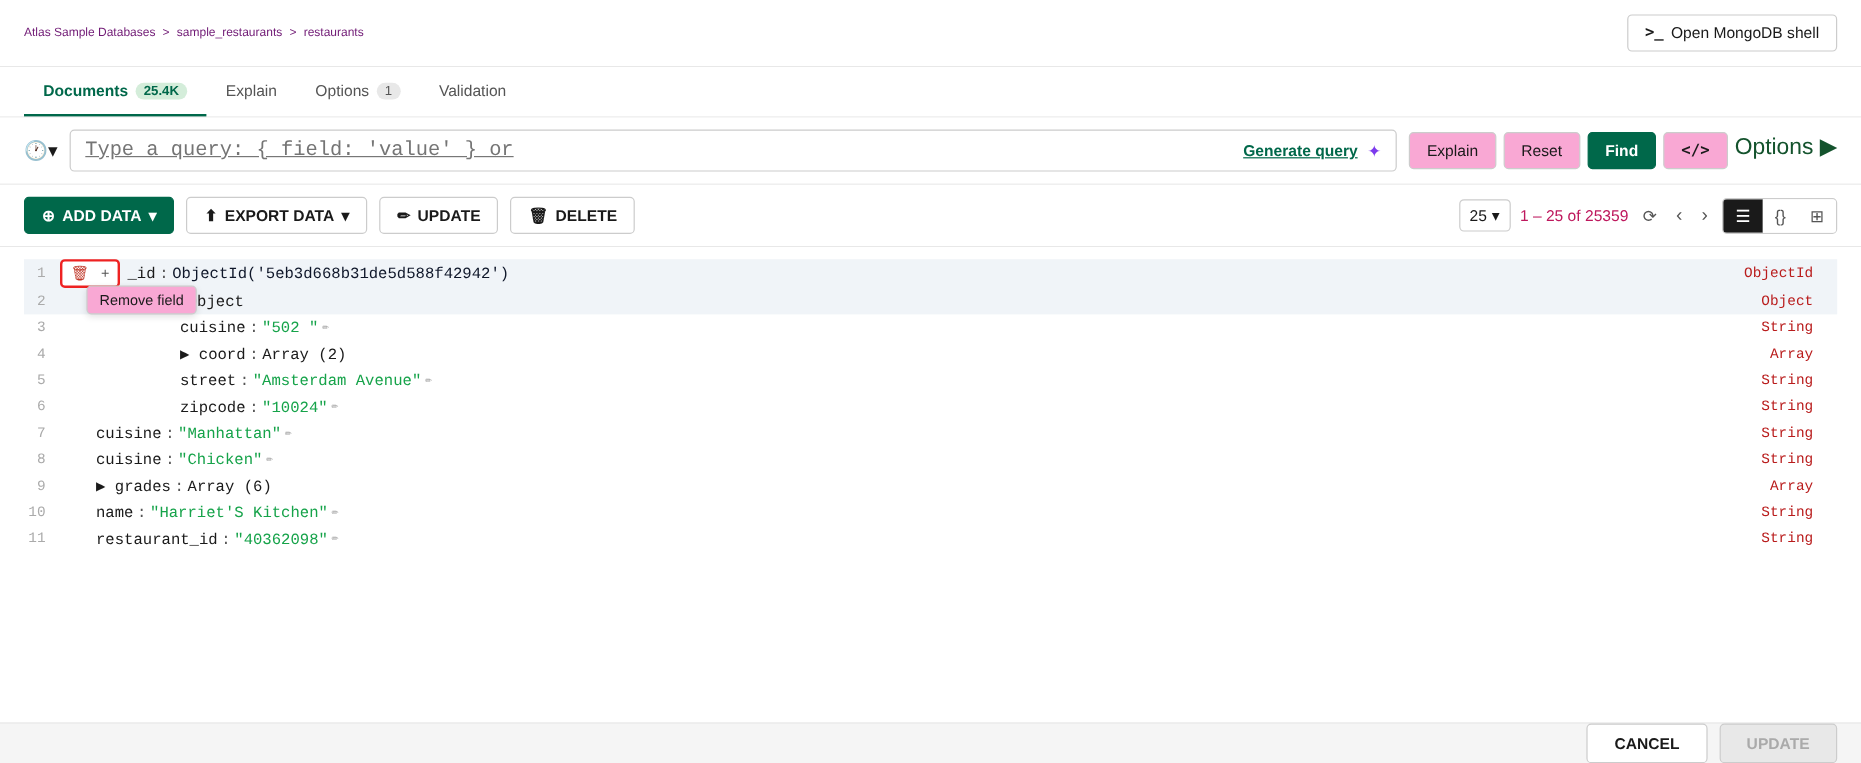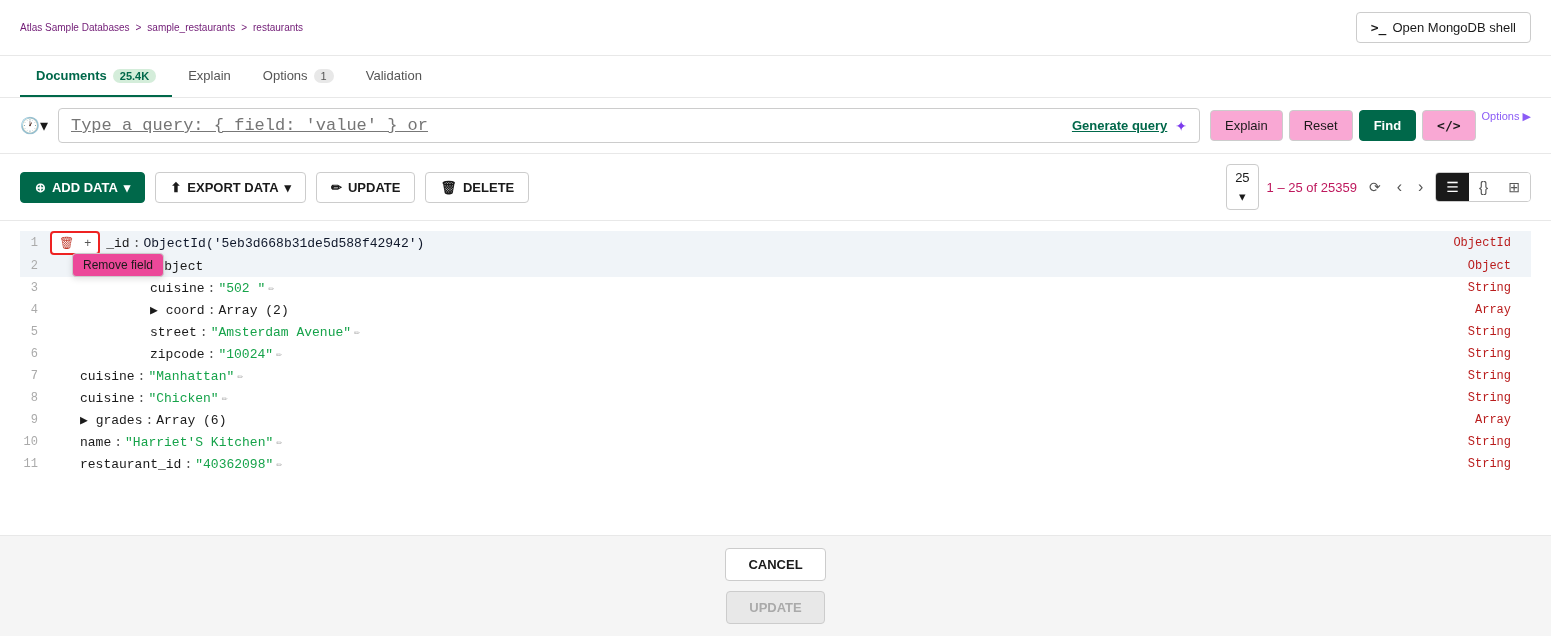--- a/index.html
+++ b/index.html
@@ -52,40 +52,40 @@
     }
     .generate-query { color: #00684a; text-decoration: underline; cursor: pointer; font-weight: 600; font-size: 13px; white-space: nowrap; }
     .ai-icon { color: #7c3aed; font-size: 14px; }
     .query-actions { display: flex; gap: 6px; }
     .q-btn {
       border: 1px solid #ccc; background: #f9a8d4; padding: 7px 14px;
       border-radius: 4px; cursor: pointer; font-size: 13px; color: #1a1a1a;
     }
     .q-btn.find-btn { background: #00684a; color: #fff; border-color: #00684a; font-weight: 600; }
     .q-btn.code-btn { font-family: monospace; font-weight: bold; }
-    .options-btn { color: #8b5cf6; cursor: pointer; font-size: 11px; white-space: nowrap; }
+    .options-btn { color: #14532d; cursor: pointer; font-size: 19px; white-space: nowrap; }
 
     
     .action-bar {
       display: flex; align-items: center; padding: 10px 20px; gap: 10px;
       background: #fff; border-bottom: 1px solid #e8e8e8;
     }
     .action-btn {
       display: flex; align-items: center; gap: 6px;
       border: 1px solid #ccc; background: #fff; padding: 7px 14px;
       border-radius: 4px; cursor: pointer; font-size: 13px; font-weight: 600;
       color: #1a1a1a;
     }
     .action-btn.green { background: #00684a; color: #fff; border-color: #00684a; }
 
     .spacer { flex: 1; }
     .pagination-controls { display: flex; align-items: center; gap: 8px; }
     .per-page-select {
       border: 1px solid #ccc; background: #fff; padding: 5px 8px;
-      border-radius: 4px; cursor: pointer; font-size: 13px; display: flex; align-items: center; gap: 4px; flex-direction: column;
+      border-radius: 4px; cursor: pointer; font-size: 13px; display: flex; align-items: center; gap: 4px;
     }
     .page-info { font-size: 13px; color: #be185d; white-space: nowrap; }
     .nav-btn {
       border: none; background: none; cursor: pointer; font-size: 16px; color: #555; padding: 4px;
     }
     .refresh-btn { border: none; background: none; cursor: pointer; font-size: 14px; color: #555; padding: 4px; }
     .view-btns { display: flex; border: 1px solid #ccc; border-radius: 4px; overflow: hidden; }
     .view-btn { border: none; background: #fff; padding: 6px 10px; cursor: pointer; font-size: 14px; color: #555; }
     .view-btn.active { background: #1a1a1a; color: #fff; }
 
@@ -105,44 +105,43 @@
       border: 2px solid #e22; border-radius: 4px; padding: 1px 3px;
       margin-right: 6px; background: #fff;
     }
     .row-action-btn {
       border: none; background: none; cursor: pointer; padding: 2px 4px;
       font-size: 12px; color: #555; display: flex; align-items: center;
     }
     .row-action-btn.delete { color: #c0392b; }
 
     .tooltip {
-      position: absolute; left: 20px; top: 100%; background: #ec4899;
+      position: absolute; left: 20px; top: 100%; background: #f9a8d4;
       border: 1px solid #ccc; border-radius: 4px; padding: 4px 10px;
       font-size: 12px; color: #1a1a1a; z-index: 10; white-space: nowrap;
       box-shadow: 0 2px 6px rgba(0,0,0,0.12); font-family: sans-serif;
     }
 
     .expand-btn { background: none; border: none; cursor: pointer; color: #555; font-size: 12px; margin-right: 2px; }
     .field-name { color: #1a1a1a; font-weight: 500; }
     .field-sep { color: #555; margin: 0 3px; }
     .field-val-string { color: #16a34a; }
     .field-val-oid { color: #0f172a; }
     .field-val-type { color: #1a1a1a; }
     .edit-icon { color: #aaa; cursor: pointer; font-size: 10px; margin-left: 3px; }
     .type-label {
       position: absolute; right: 20px; color: #b91c1c; font-size: 12px; font-family: Liberation Mono, monospace;
     }
     .indent-2 { padding-left: 40px; }
 
     
     .footer-bar {
       display: flex; justify-content: flex-end; align-items: center;
-      padding: 12px 20px; gap: 10px; background: #f5f5f5;
+      padding: 0 20px; gap: 10px; background: #f5f5f5;
       border-top: 1px solid #e8e8e8;
-      flex-direction: column;
     }
     .footer-btn {
       padding: 8px 22px; border-radius: 4px; cursor: pointer; font-size: 13px;
       font-weight: 600; border: 1px solid #ccc;
     }
     .footer-btn.cancel { background: #fff; color: #1a1a1a; }
     .footer-btn.update { background: #e8e8e8; color: #aaa; cursor: not-allowed; }
 
     .highlight-row { background: #f0f4f8; }
 

